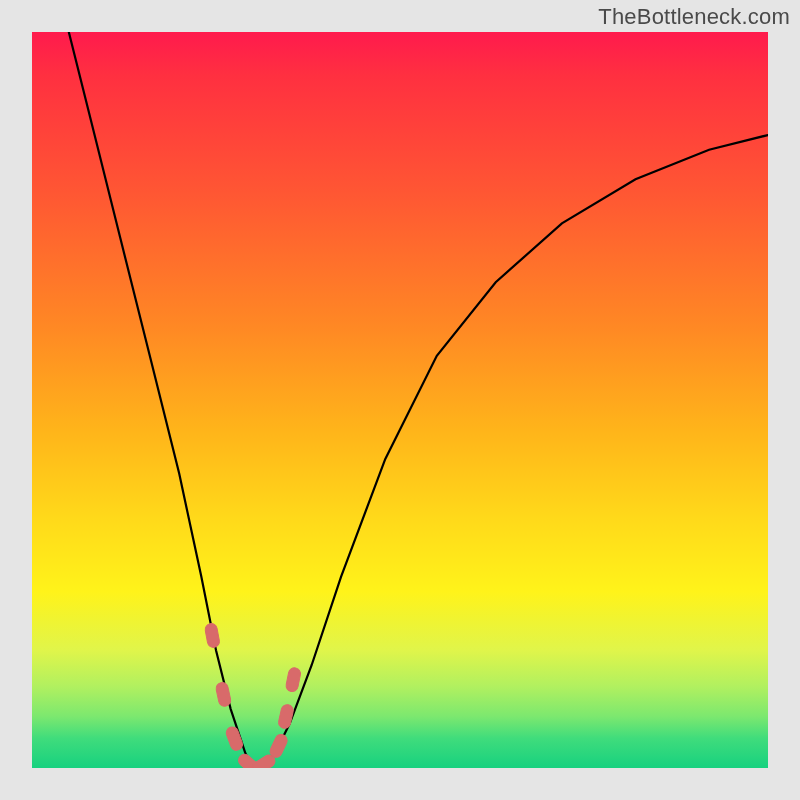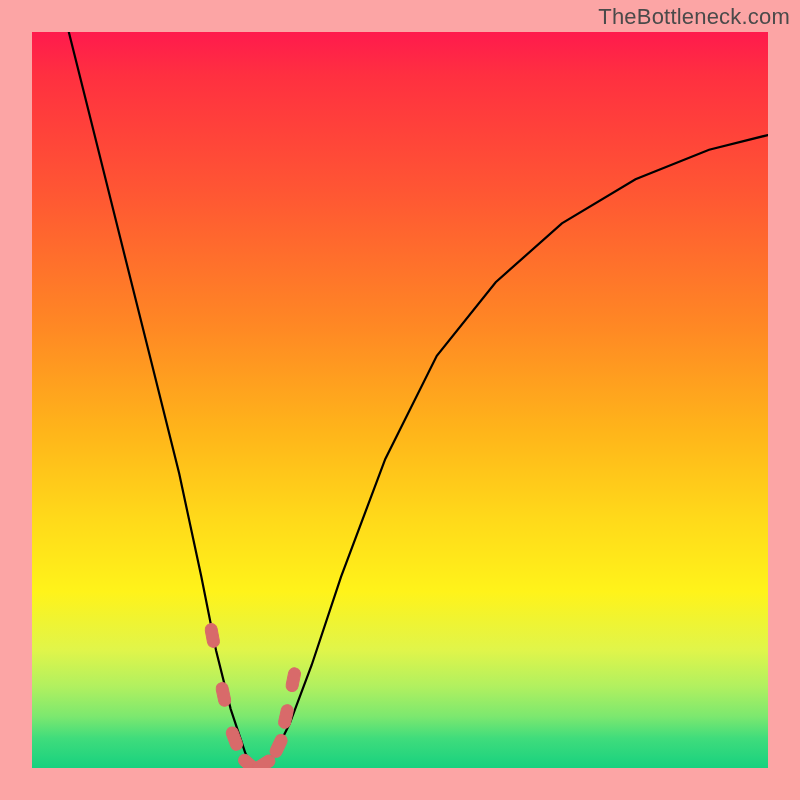--- a/index.html
+++ b/index.html
@@ -8,21 +8,21 @@
     width: 800px;
     height: 800px;
     overflow: hidden;
     font-family: Arial, Helvetica, sans-serif;
     background: #000;
   }
   .frame {
     position: relative;
     width: 800px;
     height: 800px;
-    background: #fca5a5;
+    background: #e5e5e5;
   }
   .attribution {
     position: absolute;
     top: 4px;
     right: 10px;
     color: #4a4a4a;
     font-size: 22px;
     letter-spacing: 0.2px;
     font-weight: 400;
     z-index: 10;

